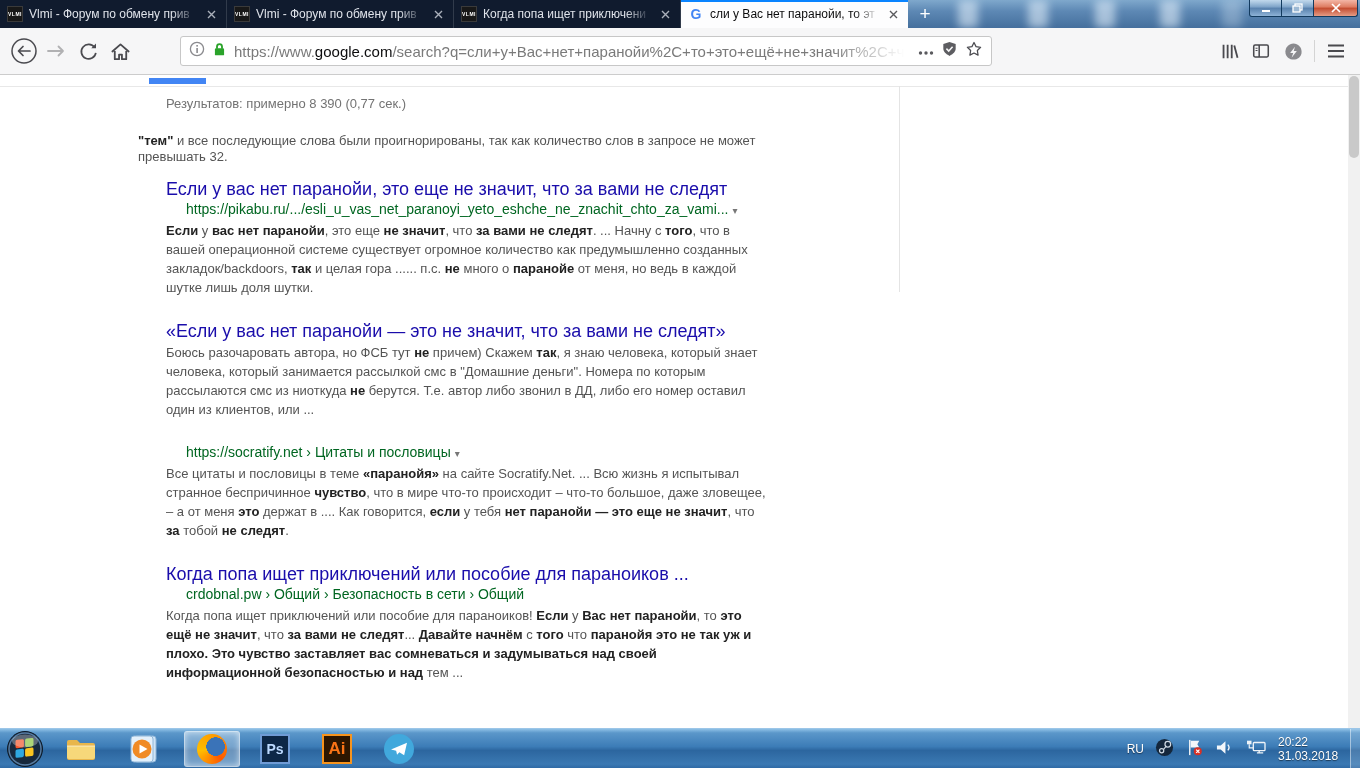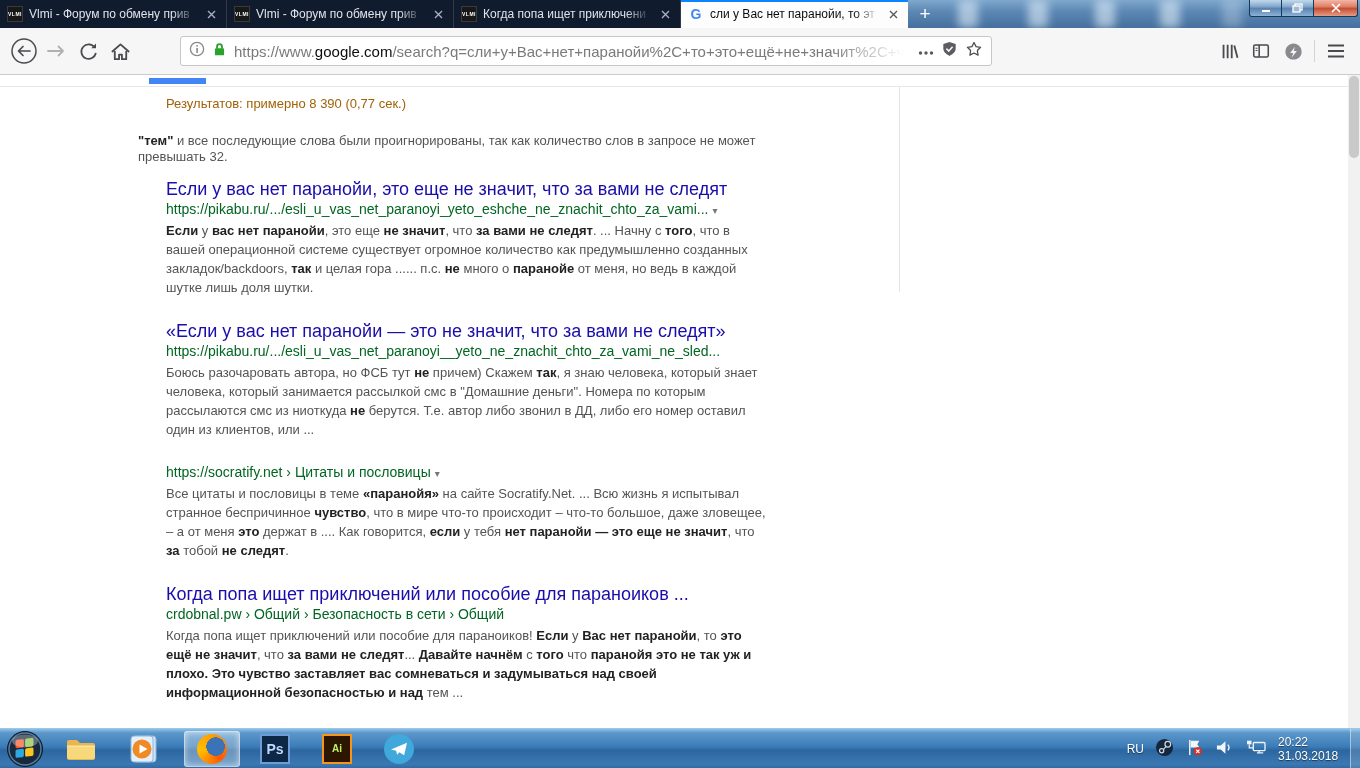--- a/index.html
+++ b/index.html
@@ -50,47 +50,47 @@
   .url-text .domain { color:#0c0c0d; }
   .nav-spacer { flex:1; }
   .nav-sep { width:1px; height:22px; background:#d4d4d4; margin:0 5px; flex:none; }
 
   
   .content { position:absolute; left:0; top:75px; width:1360px; height:653px; background:#fff; overflow:hidden; }
   .g-underline { position:absolute; left:149px; top:3px; width:57px; height:6px; background:#4285f4; }
   .g-hr { position:absolute; left:0; top:11px; width:1348px; height:1px; background:#e8e8e8; }
   .g-vline { position:absolute; left:899px; top:11px; width:1px; height:206px; background:#e4e4e4; }
   .g-col { position:absolute; left:166px; top:21px; width:604px; }
-  .g-stats { font-size:13px; line-height:15px; color:#a16207; }
+  .g-stats { font-size:13px; line-height:15px; color:#737373; }
   .g-notice { margin-left:-28px; margin-top:22px; font-size:13px; line-height:16px; color:#545454; }
   .g-notice b, .r-snippet b { font-weight:bold; color:#222; }
   .results { margin-top:14px; }
   .result { margin-bottom:24px; }
   .r-title { display:block; font-size:18px; line-height:21px; color:#1a0dab; text-decoration:none;
     white-space:nowrap; }
-  .r-url { font-size:14px; line-height:19px; color:#006621; }
+  .r-url { font-size:14px; line-height:19px; color:#006621;margin-left:20px; }
   .r-url .arrow { color:#777; font-size:10px; margin-left:4px; }
   .r-snippet { font-size:13px; line-height:19px; color:#545454; margin-top:1px; }
   .scrollbar { position:absolute; right:0; top:0; width:12px; height:653px; background:#f1f1f1; }
   .scroll-thumb { position:absolute; left:1px; top:1px; width:10px; height:82px; background:#c9c9c9;
     border-radius:5px; }
 
   
   .taskbar { position:absolute; left:0; top:728px; width:1360px; height:40px;
     background:linear-gradient(180deg,#8ec0e6 0%,#5b97ca 10%,#3c7cb7 45%,#2c669f 55%,#3b79b3 90%,#2f6aa5 100%);
     border-top:1px solid #9cc6e8; display:flex; align-items:center; padding-left:6px; }
   .orb { width:38px; height:38px; flex:none; margin-right:16px; }
   .taskbtn { width:42px; height:36px; flex:none; margin-right:20px; display:flex; align-items:center;
     justify-content:center; border-radius:3px; }
   .taskbtn.activeapp { width:56px; margin-right:14px; background:rgba(255,255,255,.3);
     border:1px solid rgba(255,255,255,.55); box-shadow:inset 0 0 6px rgba(255,255,255,.6); }
   .ps-ico { width:30px; height:30px; border:2px solid #6f9bd6; background:#0d2747; color:#bcd9ff;
     font-size:14px; font-weight:bold; display:flex; align-items:center; justify-content:center; }
-  .ai-ico { width:30px; height:30px; border:2px solid #f7941e; background:#2d1600; color:#bef264;
-    font-size:10px; font-weight:bold; display:flex; align-items:center; justify-content:center; }
+  .ai-ico { width:30px; height:30px; border:2px solid #f7941e; background:#2d1600; color:#f97316;
+    font-size:17px; font-weight:bold; display:flex; align-items:center; justify-content:center; }
   .tg-ico { width:30px; height:30px; border-radius:50%; background:#41a8dc; display:flex;
     align-items:center; justify-content:center; }
   .ff-logo { width:30px; height:30px; border-radius:50%;
     background:radial-gradient(circle at 62% 42%, #3a73b8 0 36%, rgba(0,0,0,0) 37%),
       conic-gradient(from 30deg,#ff9400,#ff5a00 30%,#ffbe00 65%,#ff9400);
   }
   .tray { position:absolute; right:14px; top:0; height:40px; display:flex; align-items:center; gap:11px;
     color:#fff; }
   .tray-lang { font-size:12px; color:#fff; text-shadow:0 1px 1px rgba(0,0,0,.5); }
   .tray-clock { font-size:12px; line-height:14px; text-shadow:0 1px 1px rgba(0,0,0,.5);
@@ -273,21 +273,20 @@
       <div class="results">
 
         <div class="result">
           <a class="r-title" href="#">Если у вас нет паранойи, это еще не значит, что за вами не следят</a>
           <div class="r-url"><span>https://pikabu.ru/.../esli_u_vas_net_paranoyi_yeto_eshche_ne_znachit_chto_za_vami...</span><span class="arrow">▾</span></div>
           <div class="r-snippet"><b>Если</b> у <b>вас нет паранойи</b>, это еще <b>не значит</b>, что <b>за вами не следят</b>. ... Начну с <b>того</b>, что в вашей операционной системе существует огромное количество как предумышленно созданных закладок/backdoors, <b>так</b> и целая гора ...... п.с. <b>не</b> много о <b>паранойе</b> от меня, но ведь в каждой шутке лишь доля шутки.</div>
         </div>
 
         <div class="result">
           <a class="r-title" href="#">«Если у вас нет паранойи — это не значит, что за вами не следят»</a>
-          <div class="r-url"><span>https://pikabu.ru/.../esli_u_vas_net_paranoyi__yeto_ne_znachit_chto_za_vami_ne_sled...</span><span class="arrow"></span></div>
           <div class="r-snippet">Боюсь разочаровать автора, но ФСБ тут <b>не</b> причем) Скажем <b>так</b>, я знаю человека, который знает человека, который занимается рассылкой смс в "Домашние деньги". Номера по которым рассылаются смс из ниоткуда <b>не</b> берутся. Т.е. автор либо звонил в ДД, либо его номер оставил один из клиентов, или ...</div>
         </div>
 
         <div class="result">
           <div class="r-url"><span>https://socratify.net › Цитаты и пословицы</span><span class="arrow">▾</span></div>
           <div class="r-snippet">Все цитаты и пословицы в теме <b>«паранойя»</b> на сайте Socratify.Net. ... Всю жизнь я испытывал странное беспричинное <b>чувство</b>, что в мире что-то происходит – что-то большое, даже зловещее, – а от меня <b>это</b> держат в .... Как говорится, <b>если</b> у тебя <b>нет паранойи — это еще не значит</b>, что <b>за</b> тобой <b>не следят</b>.</div>
         </div>
 
         <div class="result">
           <a class="r-title" href="#">Когда попа ищет приключений или пособие для параноиков ...</a>

